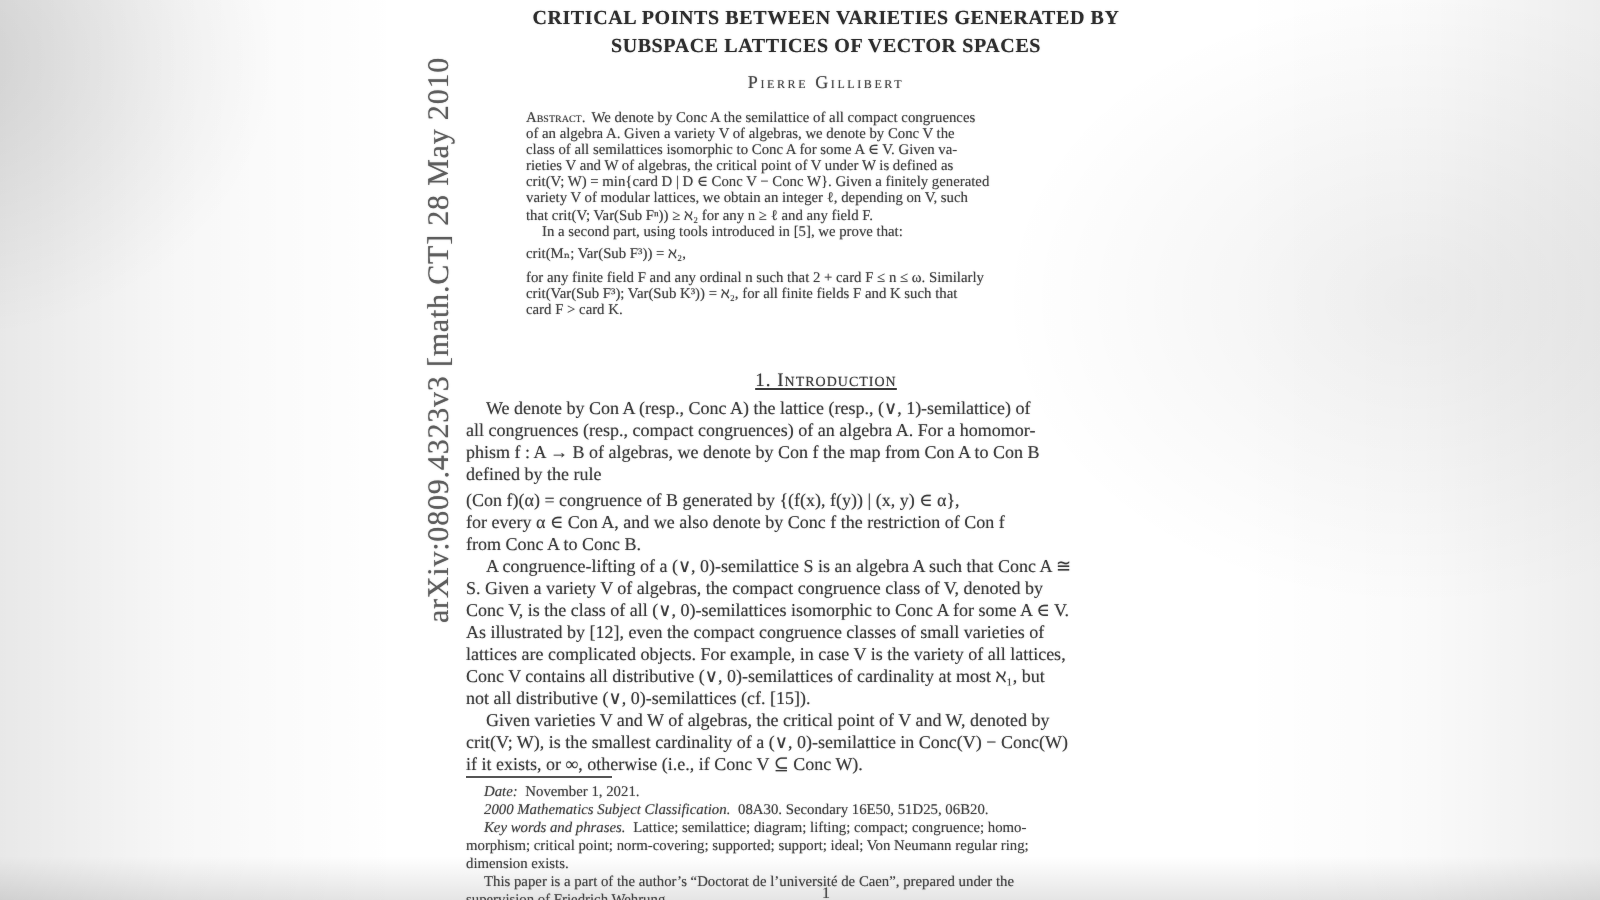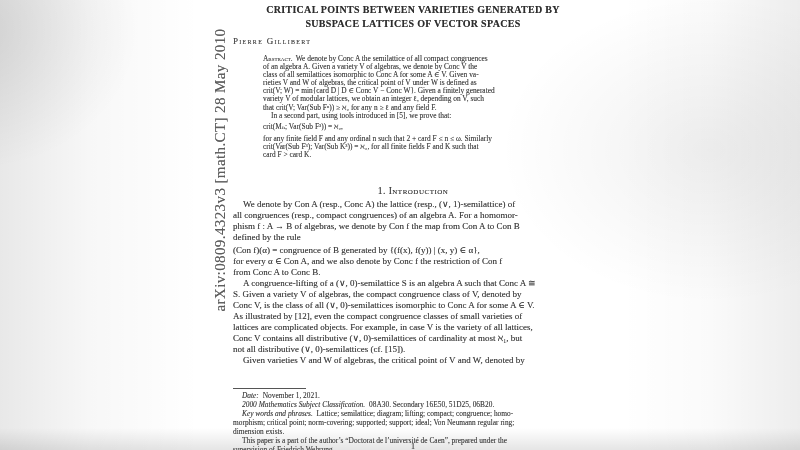--- a/index.html
+++ b/index.html
@@ -22,34 +22,34 @@
     font-size:15px; letter-spacing:0.4px; color:#5e5e5e; text-align:center;
     white-space:nowrap;
   }
   .textcol { position:absolute; left:233px; width:360px; }
   .tline { white-space:nowrap; }
   .title {
     top:3px; text-align:center; font-weight:bold; color:#2e2e2e;
     font-size:10px; line-height:14px; letter-spacing:0.3px;
   }
   .author {
-    top:36px; font-variant:small-caps;
+    top:36px; text-align:center; font-variant:small-caps;
     font-size:9px; letter-spacing:1.3px; color:#4a4a4a;
   }
   .abstract {
     top:55px; left:263px; width:302px;
     font-size:7.4px; line-height:8.1px; color:#474747;
   }
   .sc { font-variant:small-caps; margin-right:3px; }
   .abs-indent { text-indent:8px; }
   .formula { white-space:nowrap; }
   .abs-formula { padding:3px 0 4px 0; }
   .heading {
     top:186px; text-align:center; font-variant:small-caps;
-    font-size:9.5px; letter-spacing:0.5px; color:#3c3c3c;
+    font-size:9.5px; letter-spacing:0.5px; color:#3c3c3c;text-decoration:underline;
   }
   .bodypara { font-size:9px; line-height:11px; }
   .indent-first > .tline:first-child { text-indent:10px; }
   .p1  { top:199px; }
   .f1  { top:245px; font-size:9px; }
   .p1b { top:256px; }
   .p2  { top:278px; }
   .p3  { top:355px; }
   .fnrule {
     position:absolute; left:233px; top:388px; width:73px; height:0;
@@ -116,20 +116,22 @@
       <div class="tline">S. Given a variety V of algebras, the compact congruence class of V, denoted by</div>
       <div class="tline">Conc V, is the class of all (∨, 0)-semilattices isomorphic to Conc A for some A ∈ V.</div>
       <div class="tline">As illustrated by [12], even the compact congruence classes of small varieties of</div>
       <div class="tline">lattices are complicated objects. For example, in case V is the variety of all lattices,</div>
       <div class="tline">Conc V contains all distributive (∨, 0)-semilattices of cardinality at most ℵ₁, but</div>
       <div class="tline">not all distributive (∨, 0)-semilattices (cf. [15]).</div>
     </div>
 
   <div class="textcol bodypara indent-first p3">
       <div class="tline">Given varieties V and W of algebras, the critical point of V and W, denoted by</div>
+      <div class="tline">crit(V; W), is the smallest cardinality of a (∨, 0)-semilattice in Conc(V) − Conc(W)</div>
+      <div class="tline">if it exists, or ∞, otherwise (i.e., if Conc V ⊆ Conc W).</div>
     </div>
 
   <div class="fnrule"></div>
 
   <div class="textcol footnotes">
       <div class="tline fn-indent"><span class="fn-label">Date:</span> November 1, 2021.</div>
       <div class="tline fn-indent"><span class="fn-label">2000 Mathematics Subject Classification.</span> 08A30. Secondary 16E50, 51D25, 06B20.</div>
       <div class="tline fn-indent"><span class="fn-label">Key words and phrases.</span> Lattice; semilattice; diagram; lifting; compact; congruence; homo-</div>
       <div class="tline">morphism; critical point; norm-covering; supported; support; ideal; Von Neumann regular ring;</div>
       <div class="tline">dimension exists.</div>

